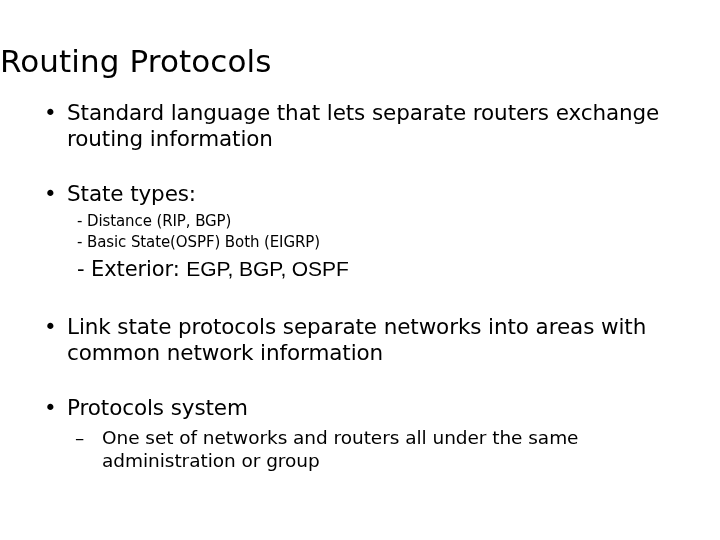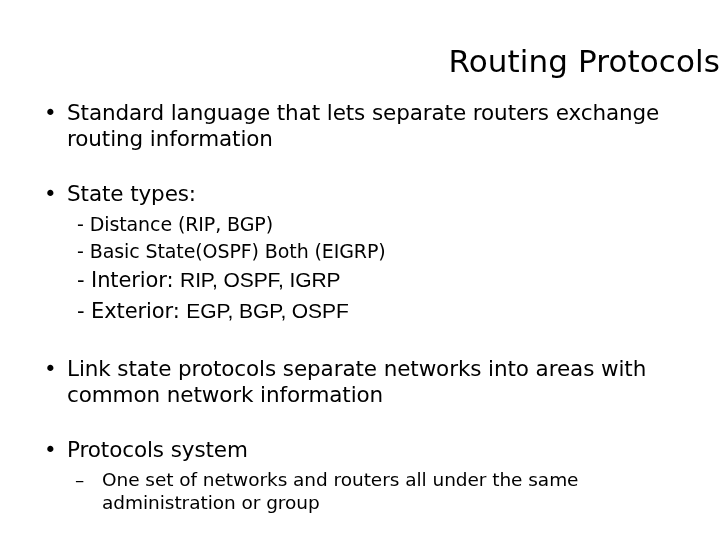--- a/index.html
+++ b/index.html
@@ -23,21 +23,21 @@
     background: #ffffff;
     box-sizing: border-box;
   }
 
   
   .slide-title {
     position: absolute;
     left: 0;
     top: 44px;
     width: 720px;
-    text-align: right;
+    text-align: left;
     font-size: 31px;
     line-height: 1.12;
     font-weight: 400;
     letter-spacing: 0.1px;
     white-space: nowrap;
   }
 
   
   .body-area {
     position: absolute;
@@ -68,21 +68,21 @@
     font-size: 21.5px;
     line-height: 1.19;
   }
 
   
   .dash-list {
     margin-top: 4px;
     padding-left: 47px;
   }
   .dash-line {
-    font-size: 19px;
+    font-size: 15px;
     line-height: 1.43;
     letter-spacing: -0.1px;
     white-space: nowrap;
   }
   .dash-line.big {
     font-size: 21px;
     line-height: 1.41;
   }
   .dash-line .mono-caps {
     font-family: "Liberation Sans", sans-serif;
@@ -128,23 +128,20 @@
         <span>State types:</span>
       </div>
       <div class="dash-list">
         <div class="dash-line">
           <span>-</span><span>&nbsp;</span><span>Distance (RIP, BGP)</span>
         </div>
         <div class="dash-line">
           <span>-</span><span>&nbsp;</span><span>Basic State(OSPF) Both (EIGRP)</span>
         </div>
         <div class="dash-line big">
-          <span>-</span><span>&nbsp;</span><span>Interior: </span><span class="mono-caps">RIP, OSPF, IGRP</span>
-        </div>
-        <div class="dash-line big">
           <span>-</span><span>&nbsp;</span><span>Exterior: </span><span class="mono-caps">EGP, BGP, OSPF</span>
         </div>
       </div>
     </div>
 
     <div class="bullet-group">
       <div class="lvl1">
         <span class="marker">•</span>
         <span>Link state protocols separate networks into areas with common network information</span>
       </div>

